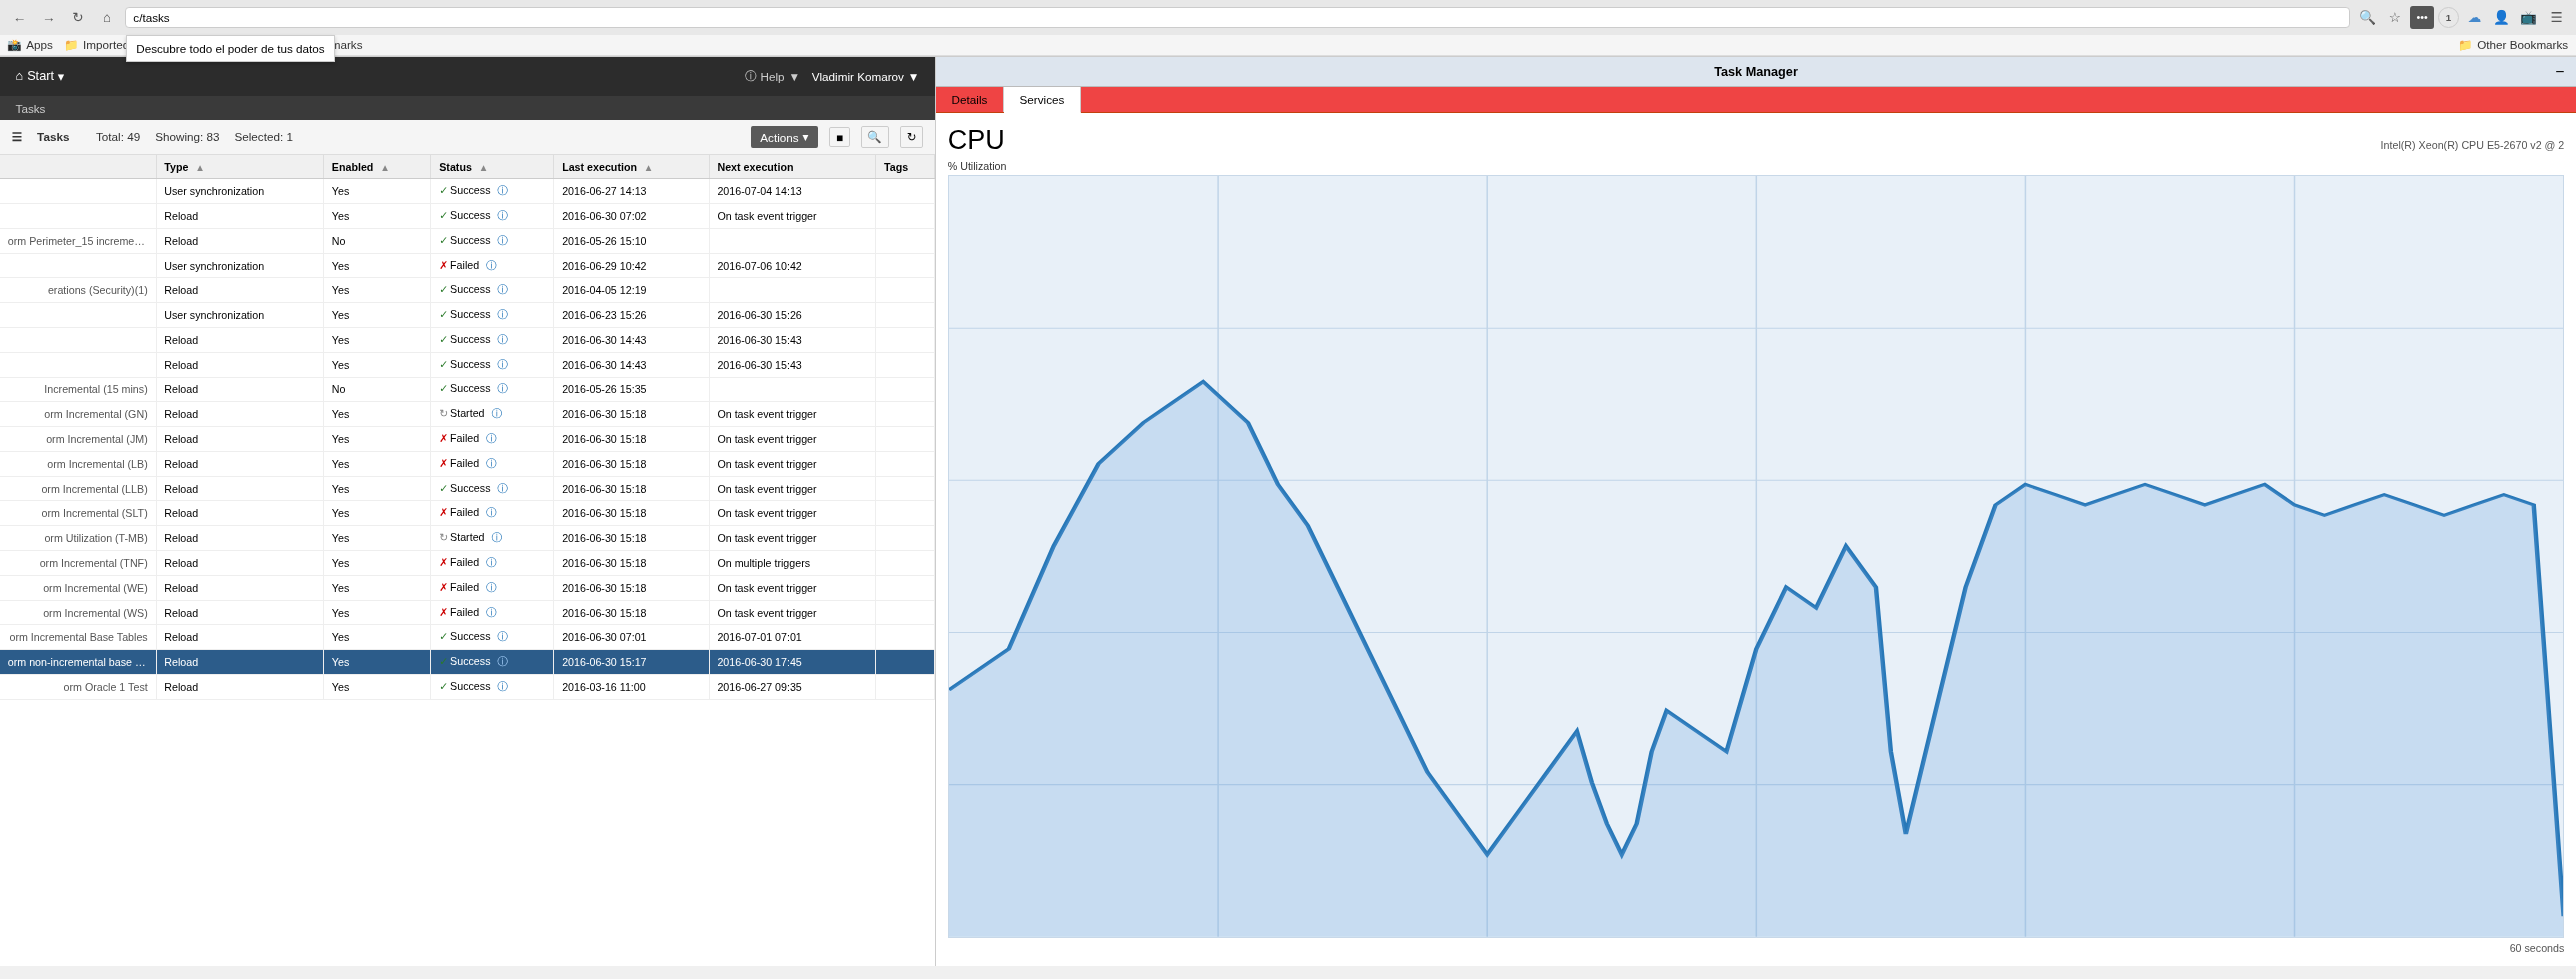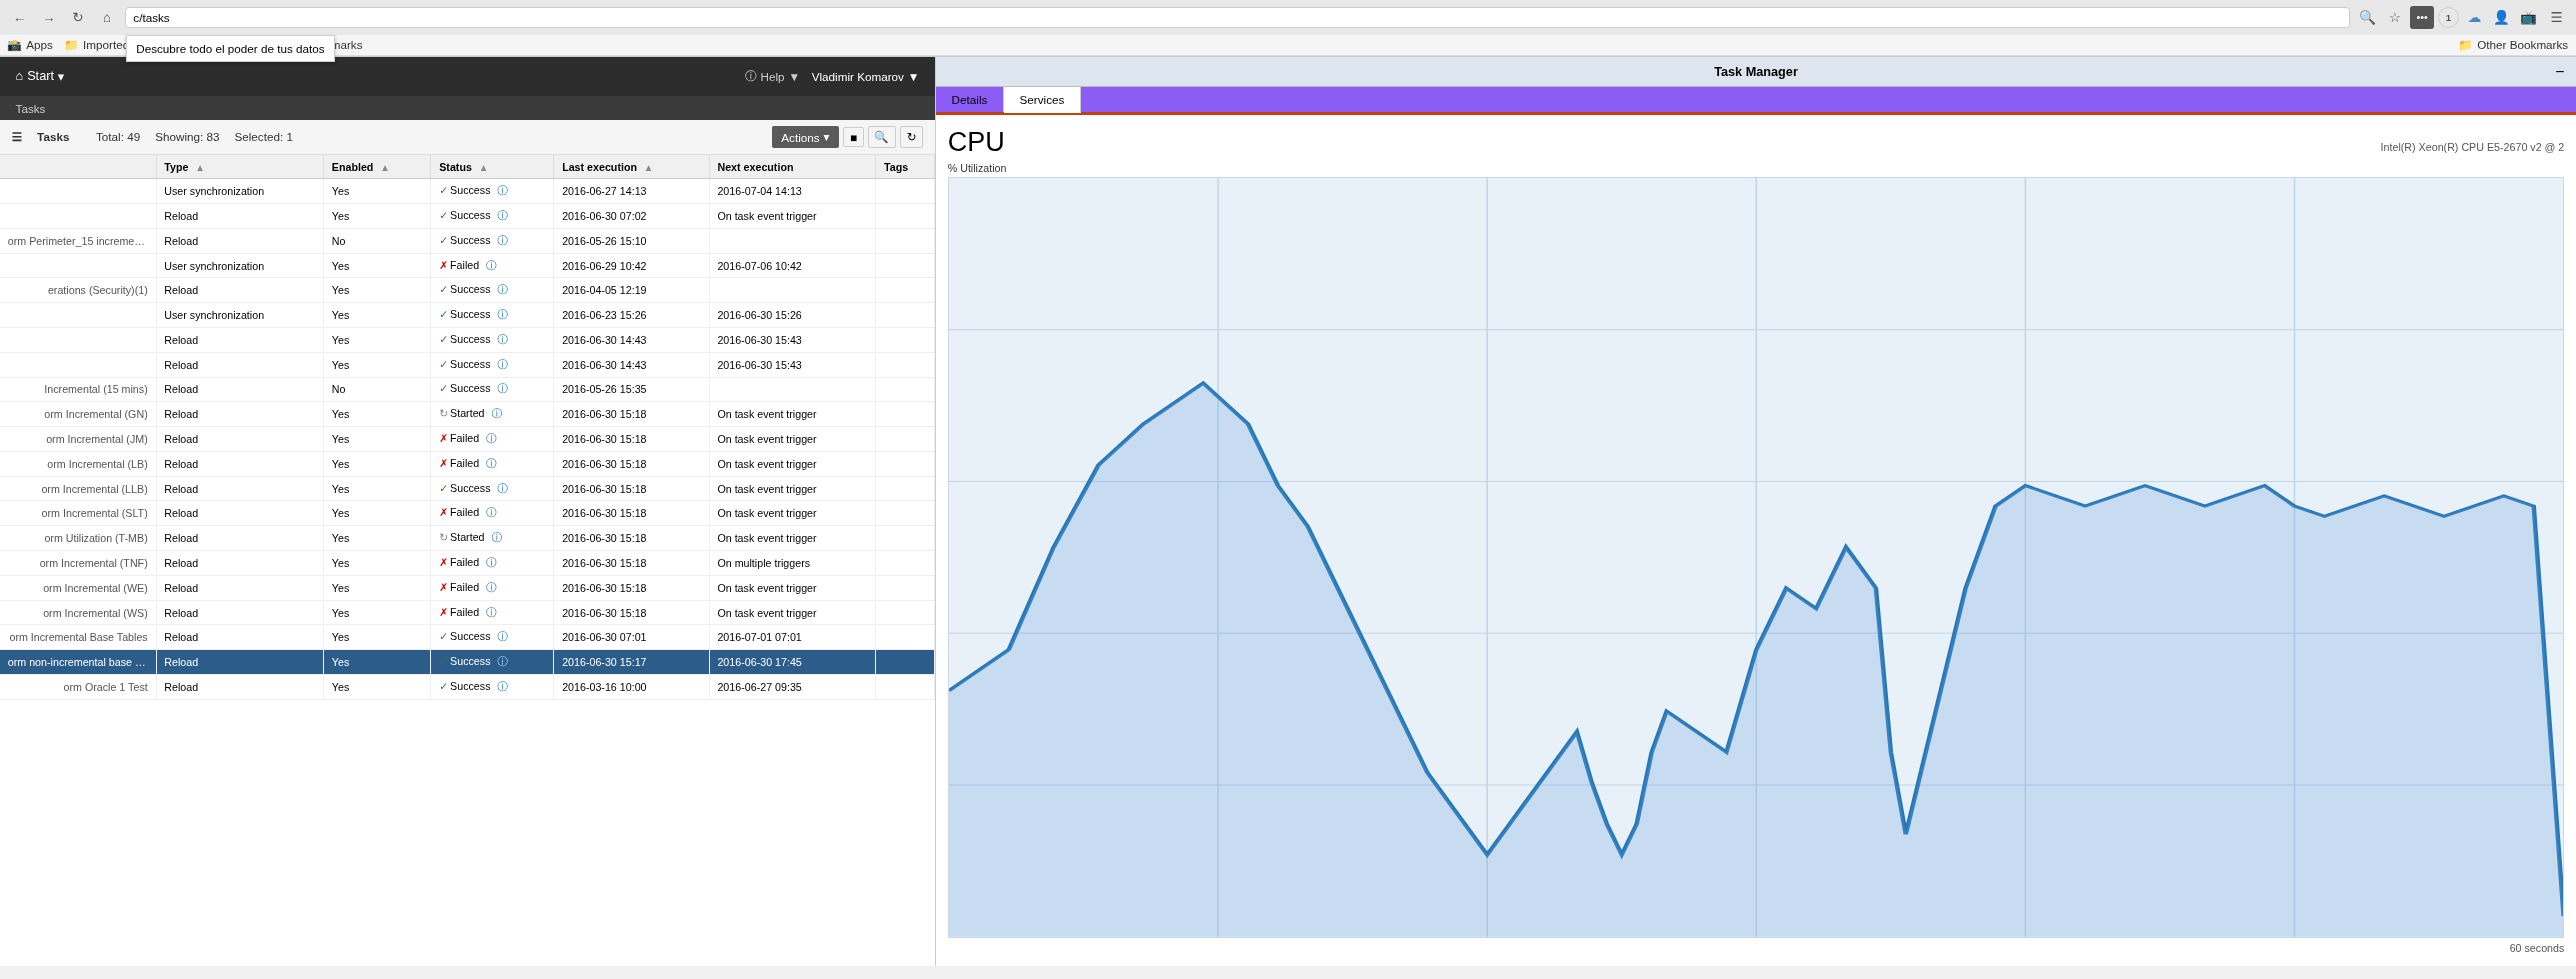--- a/index.html
+++ b/index.html
@@ -124,21 +124,21 @@
       background: #f5f5f5;
       border-bottom: 1px solid #ddd;
       padding: 5.8px 11.7px;
       display: flex;
       align-items: center;
       justify-content: space-between;
       flex-shrink: 0;
     }
     .tasks-info { font-size: 11.7px; color: #333; }
     .tasks-info span { margin-right: 11.7px; }
-    .toolbar-actions { display: flex; align-items: center; gap: 4px; }
+    .toolbar-actions { display: flex; align-items: center; gap: 11px; }
     .actions-btn {
       background: #5a5a5a;
       color: white;
       border: none;
       padding: 3.9px 9.7px;
       font-size: 11.7px;
       cursor: pointer;
       border-radius: 1.9px;
       display: flex; align-items: center; gap: 3.9px;
     }
@@ -215,22 +215,22 @@
       border-bottom: 1px solid #bbb;
       padding: 5.8px 11.7px;
       display: flex;
       align-items: center;
       justify-content: space-between;
     }
     .tm-title { font-size: 12.7px; font-weight: bold; text-align: center; flex: 1; }
     .tm-close { font-size: 15.6px; cursor: pointer; }
     .tm-tabs {
       display: flex;
-      border-bottom: 3px solid #c2410c;
-      background: #8b5cf6;
+      border-bottom: 1px solid #c2410c;
+      background: #ef4444;
     }
     .tm-tab {
       padding: 5.8px 15.6px;
       font-size: 11.7px;
       cursor: pointer;
       border-right: 1px solid #ccc;
     }
     .tm-tab.active {
       background: white;
       border-bottom: 1.9px solid white;
@@ -566,21 +566,21 @@
               <td><span class="check-icon">✓</span>Success <span class="info-icon">ⓘ</span></td>
               <td>2016-06-30 15:17</td>
               <td>2016-06-30 17:45</td>
               <td></td>
             </tr>
             <tr>
               <td class="name-col">orm Oracle 1 Test</td>
               <td>Reload</td>
               <td>Yes</td>
               <td><span class="check-icon">✓</span>Success <span class="info-icon">ⓘ</span></td>
-              <td>2016-03-16 10:00</td>
+              <td>2016-03-16 11:00</td>
               <td>2016-06-27 09:35</td>
               <td></td>
             </tr>
           </tbody>
       </table>
     </div>
   </div>
 
   <div class="taskmanager-panel">
     <div class="tm-header">

